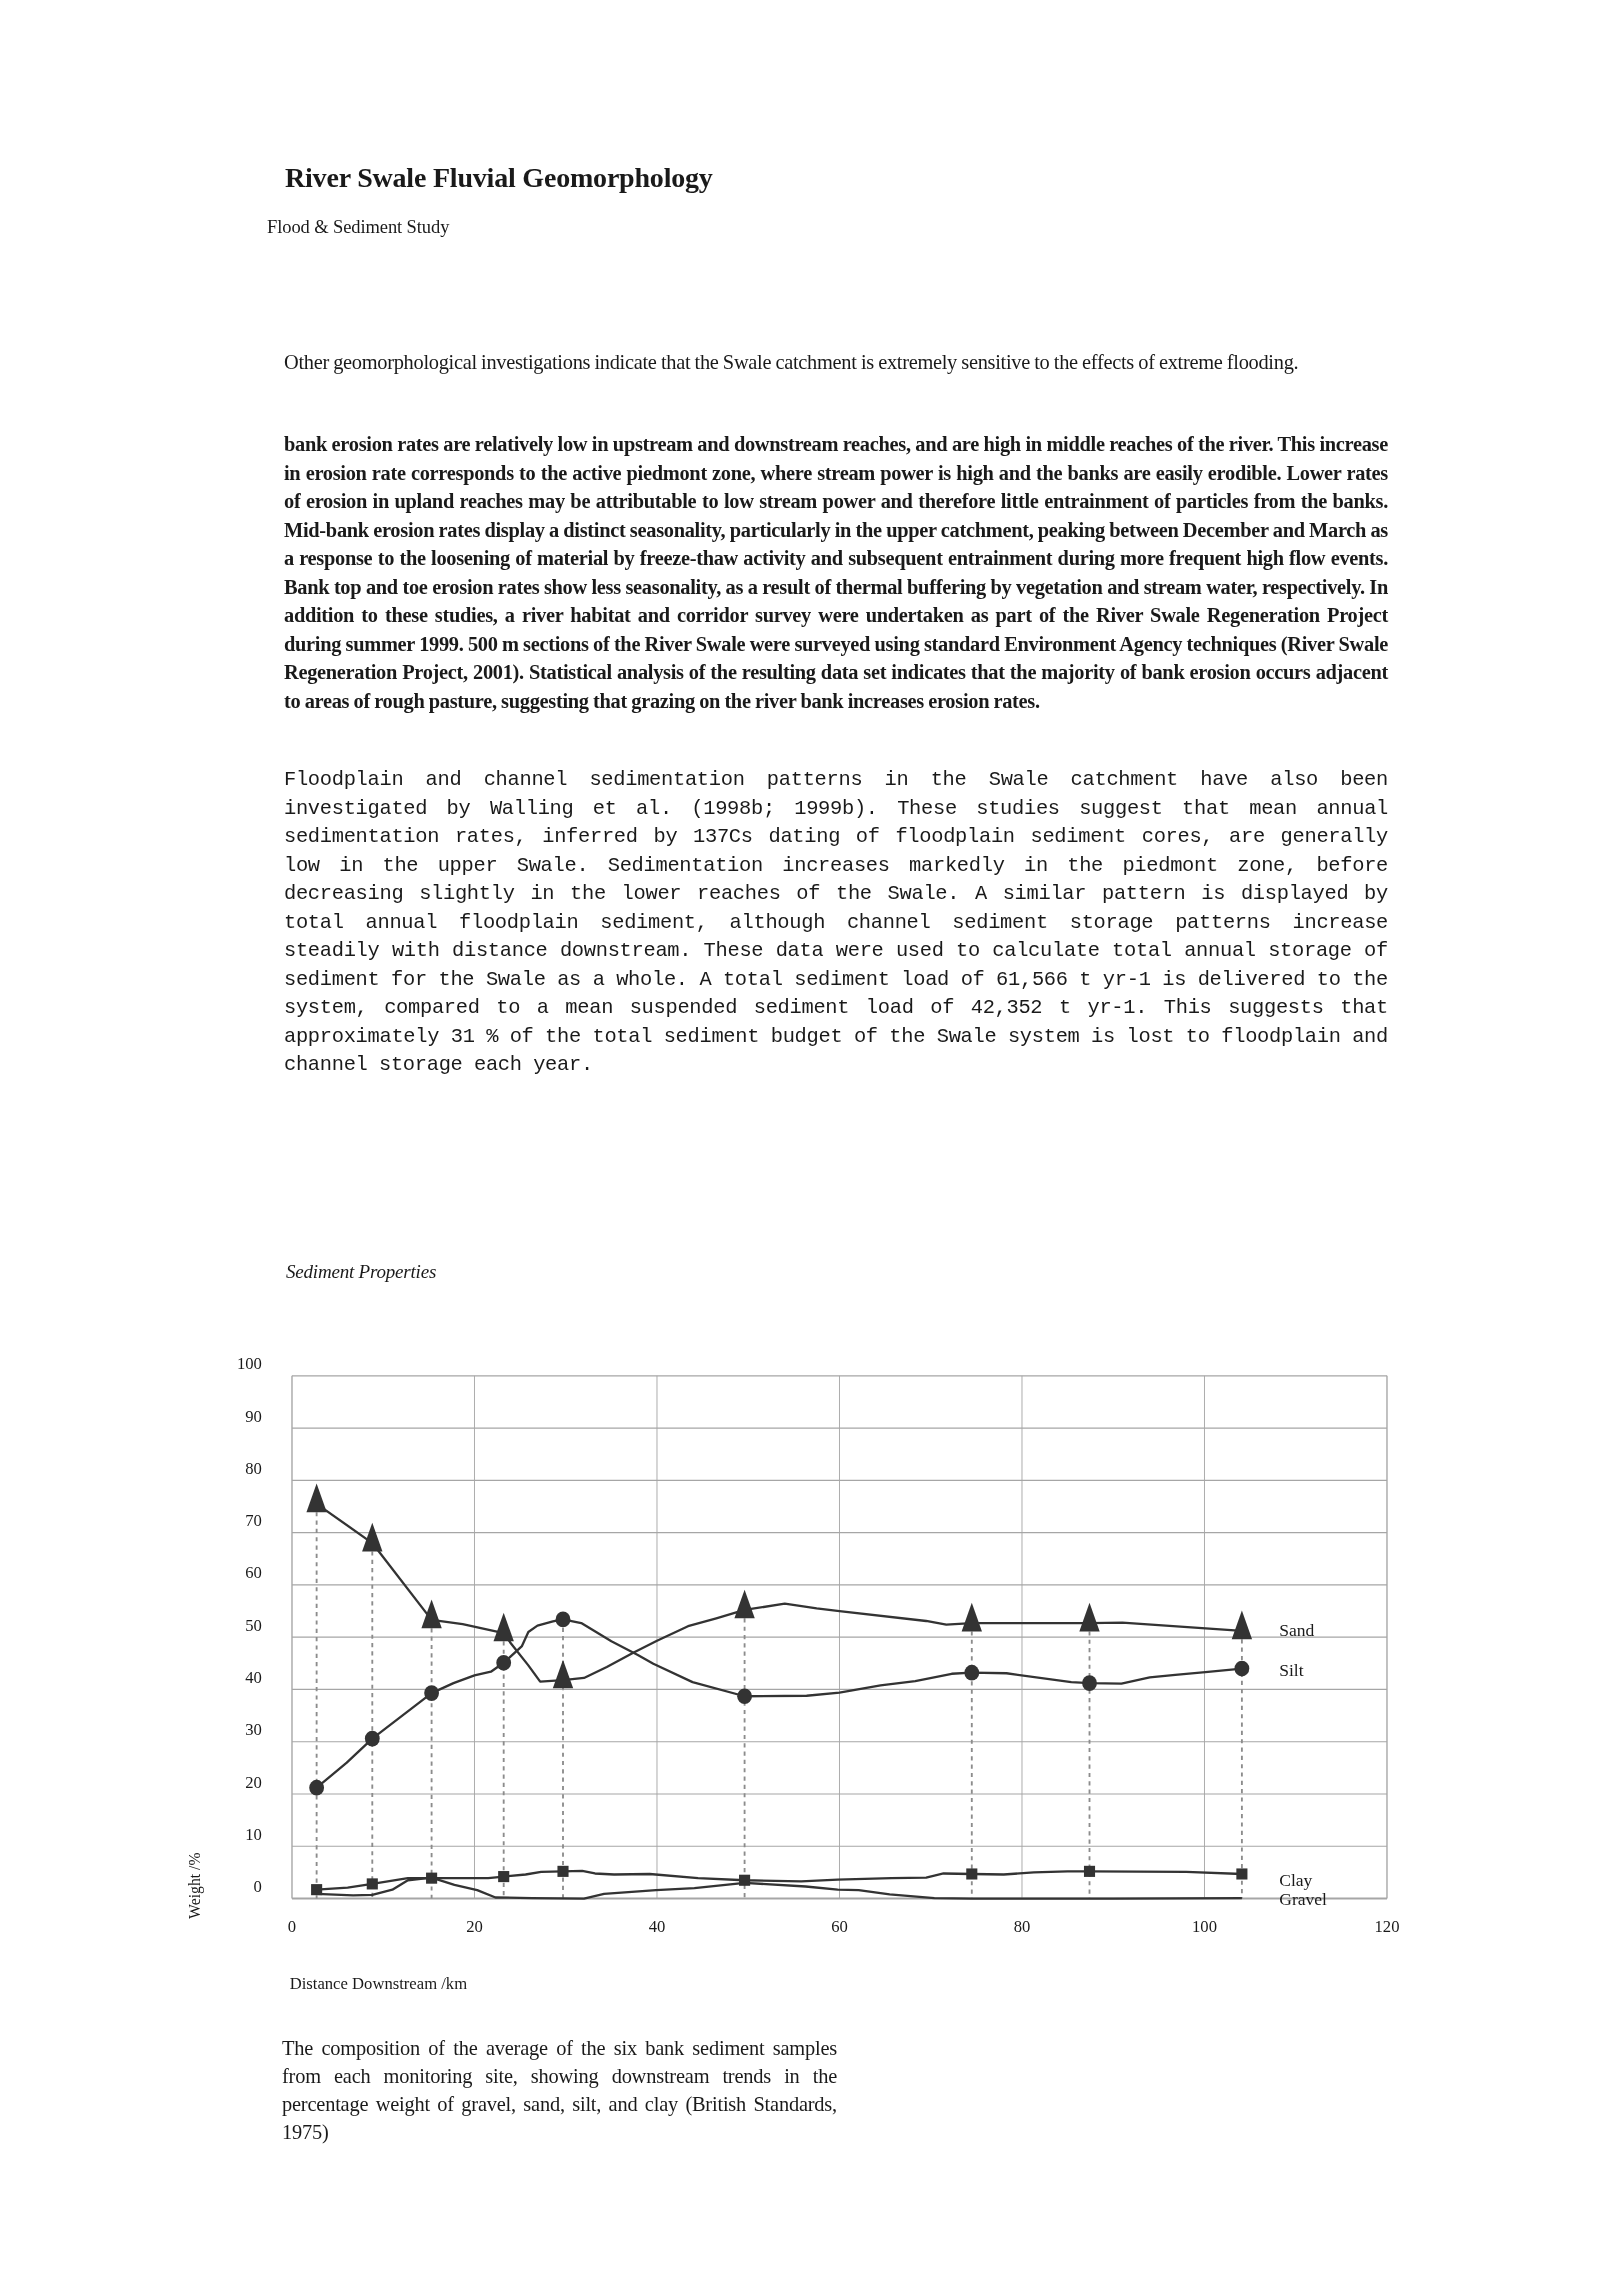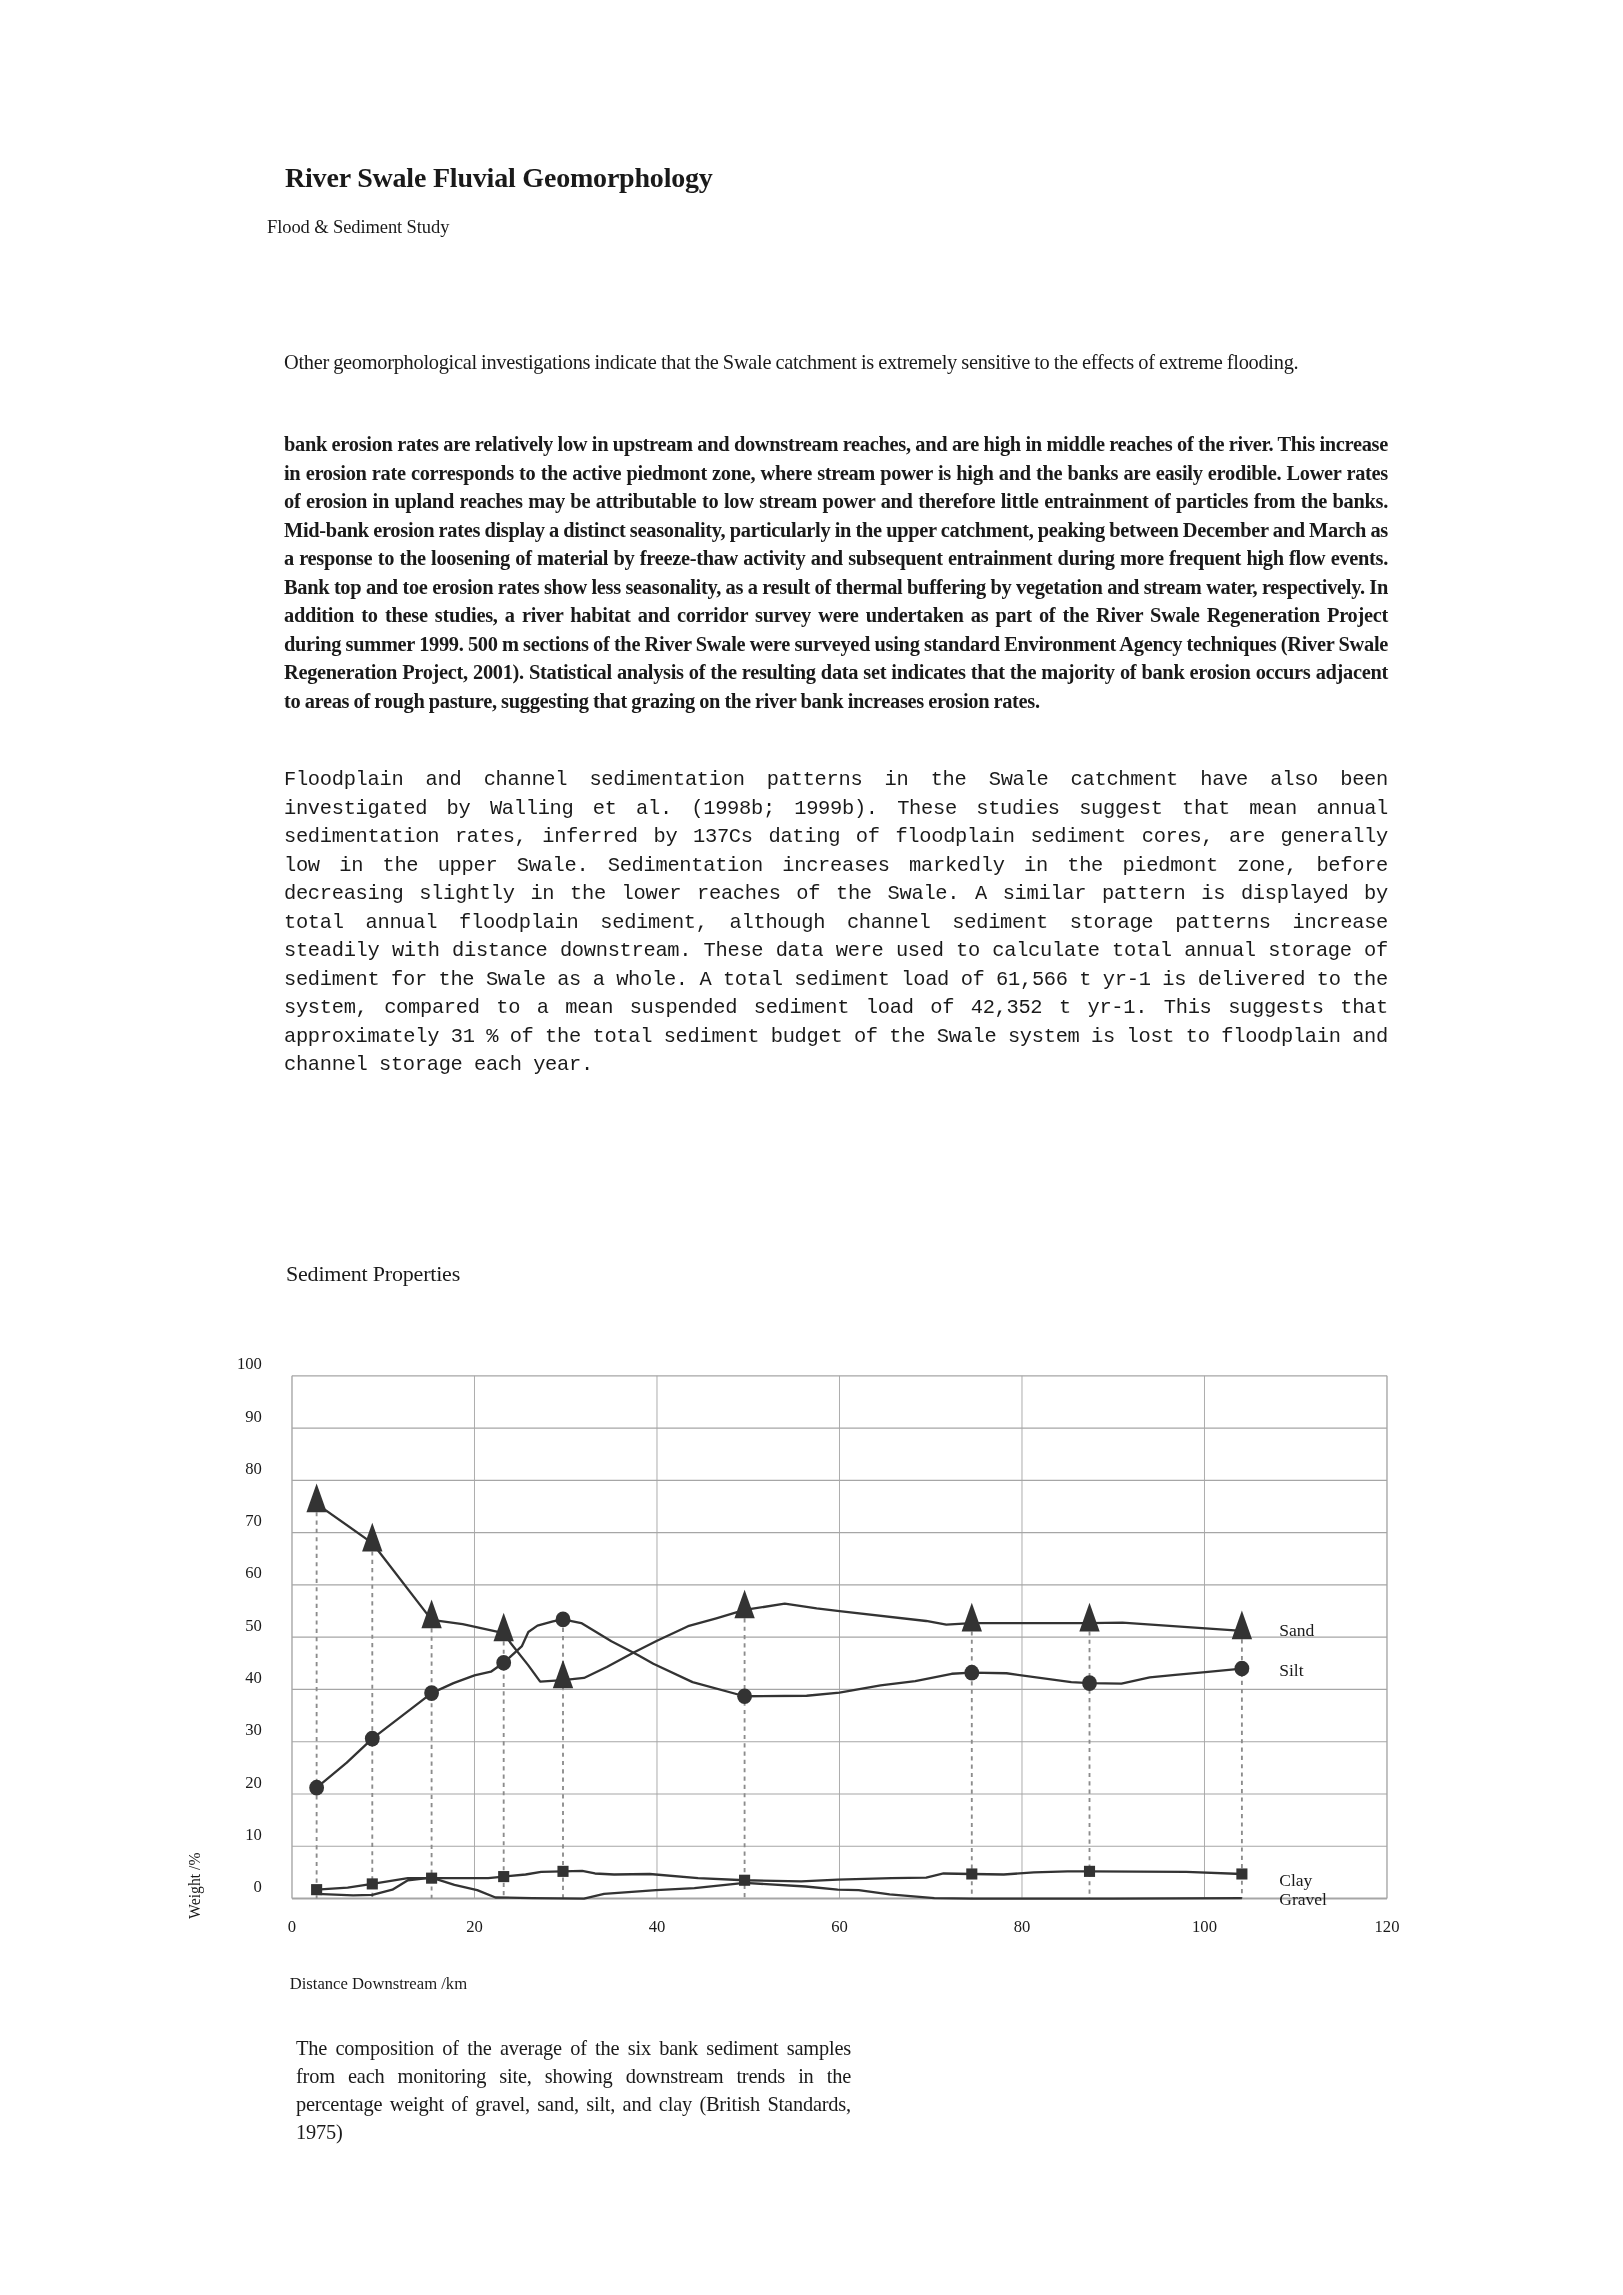--- a/index.html
+++ b/index.html
@@ -6,23 +6,23 @@
   body { width:1623px; height:2295px; position:relative; overflow:hidden;
          font-family:"Liberation Serif","DejaVu Serif",serif; color:#1a1a1a; }
   .abs { position:absolute; }
   #doc-title { left:285px; top:162px; font-size:28px; font-weight:bold; letter-spacing:-0.2px; }
   #doc-subtitle { left:267px; top:217px; font-size:18.5px; font-weight:normal; letter-spacing:-0.1px; }
   .body-text { left:267px; width:1104px; font-size:20.4px; line-height:28.5px; text-align:justify;
                letter-spacing:-0.3px; word-spacing:-0.5px;margin-left:17px; }
   #para-1 { top:348px; }
   #para-2 { top:430px;font-weight:bold; }
   #para-3 { top:766px;font-family:Liberation Mono, monospace; }
-  #chart-title { left:286px; top:1261px; font-size:22px; letter-spacing:-0.2px; }
+  #chart-title { left:286px; top:1261px; font-size:19px; letter-spacing:-0.2px;font-style:italic; }
   #chart-area { left:0; top:0; width:1623px; height:2295px; }
-  #caption { left:296px; top:2034px; width:555px; font-size:20.4px; line-height:28px;
+  #caption { left:282px; top:2034px; width:555px; font-size:20.4px; line-height:28px;
              text-align:justify; letter-spacing:-0.2px; }
   svg text { font-family:"Liberation Serif","DejaVu Serif",serif; fill:#1a1a1a; }
 </style>
 </head>
 <body>
 
 <div id="doc-title" class="abs">River Swale Fluvial Geomorphology</div>
 <div id="doc-subtitle" class="abs">Flood &amp; Sediment Study</div>
 
 <div id="para-1" class="abs body-text">Other geomorphological investigations indicate that the Swale catchment is extremely sensitive to the effects of extreme flooding.</div>

